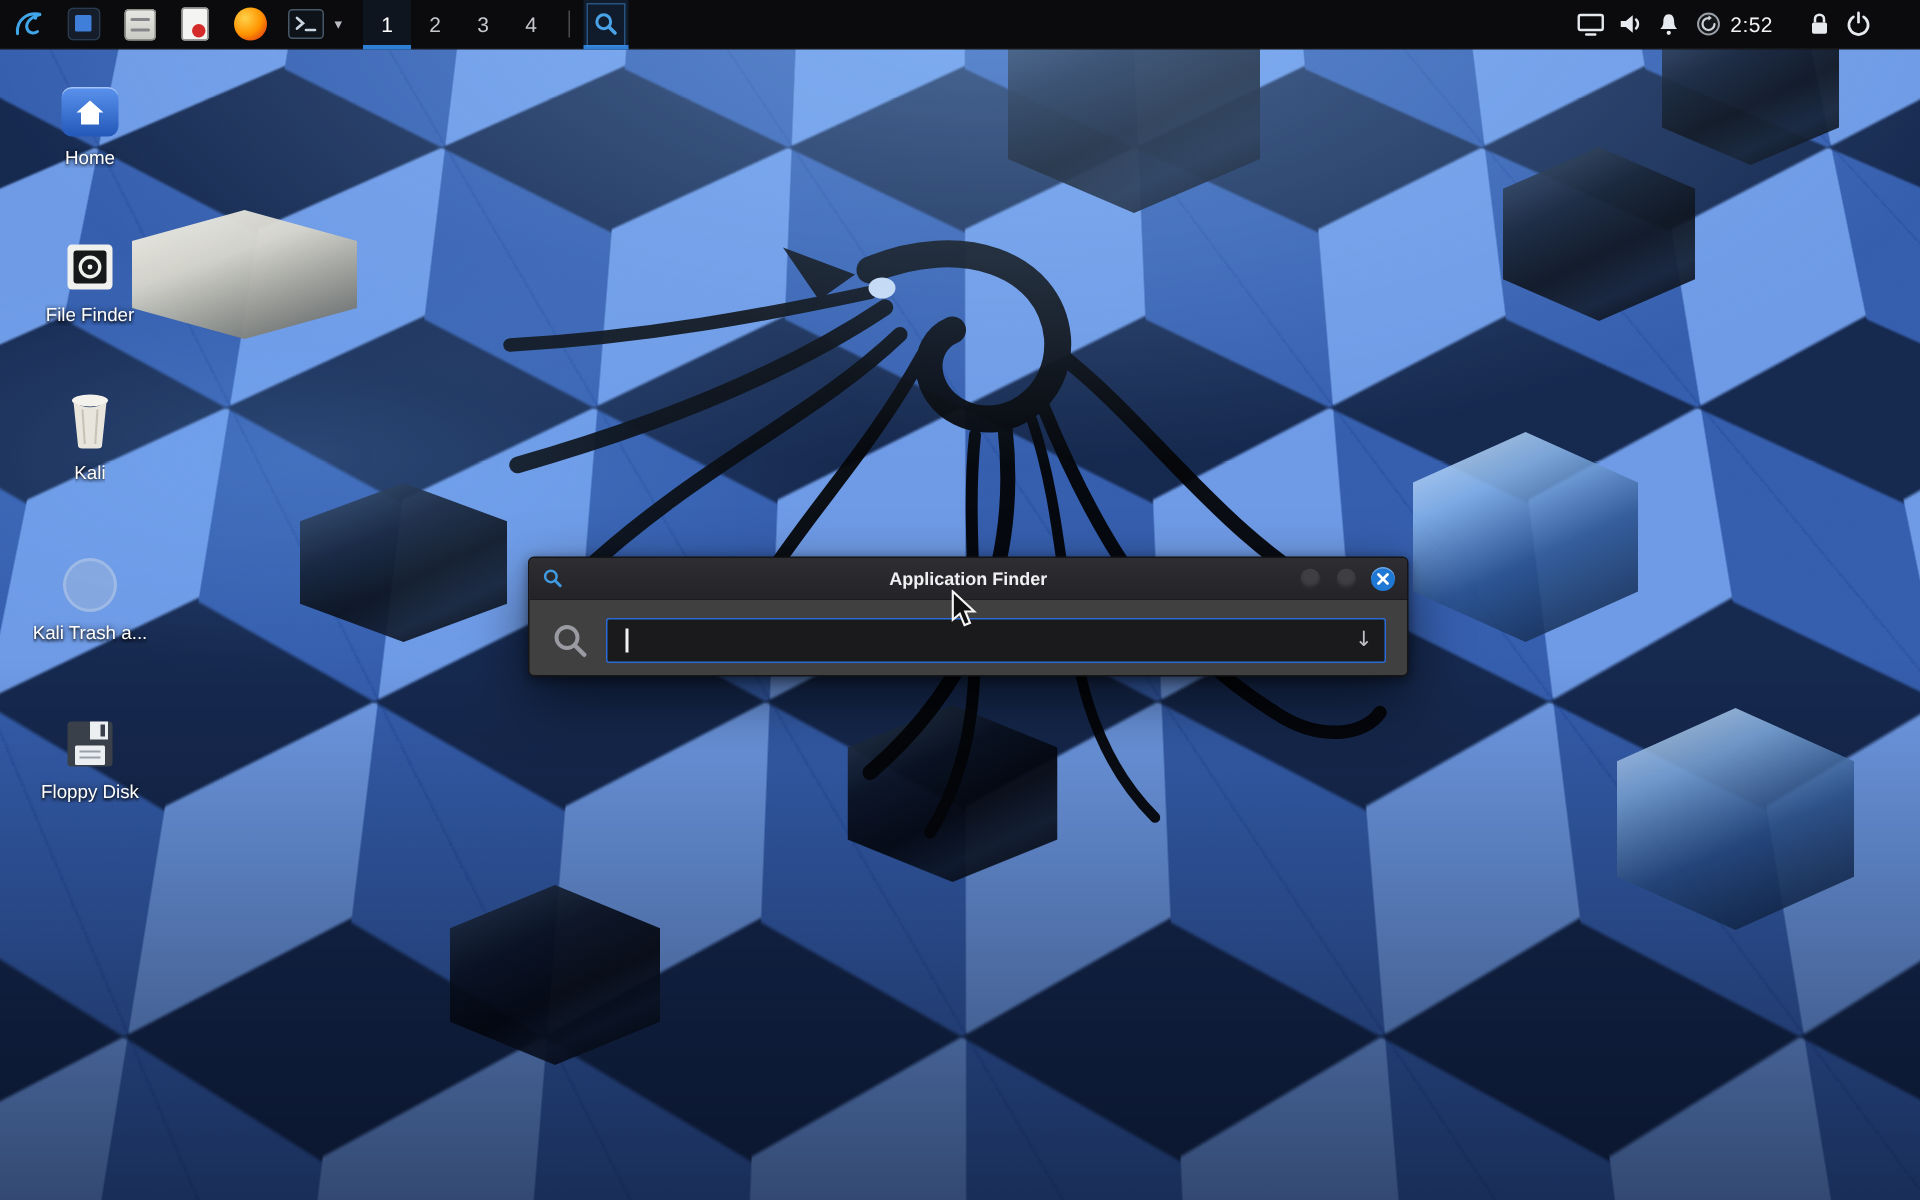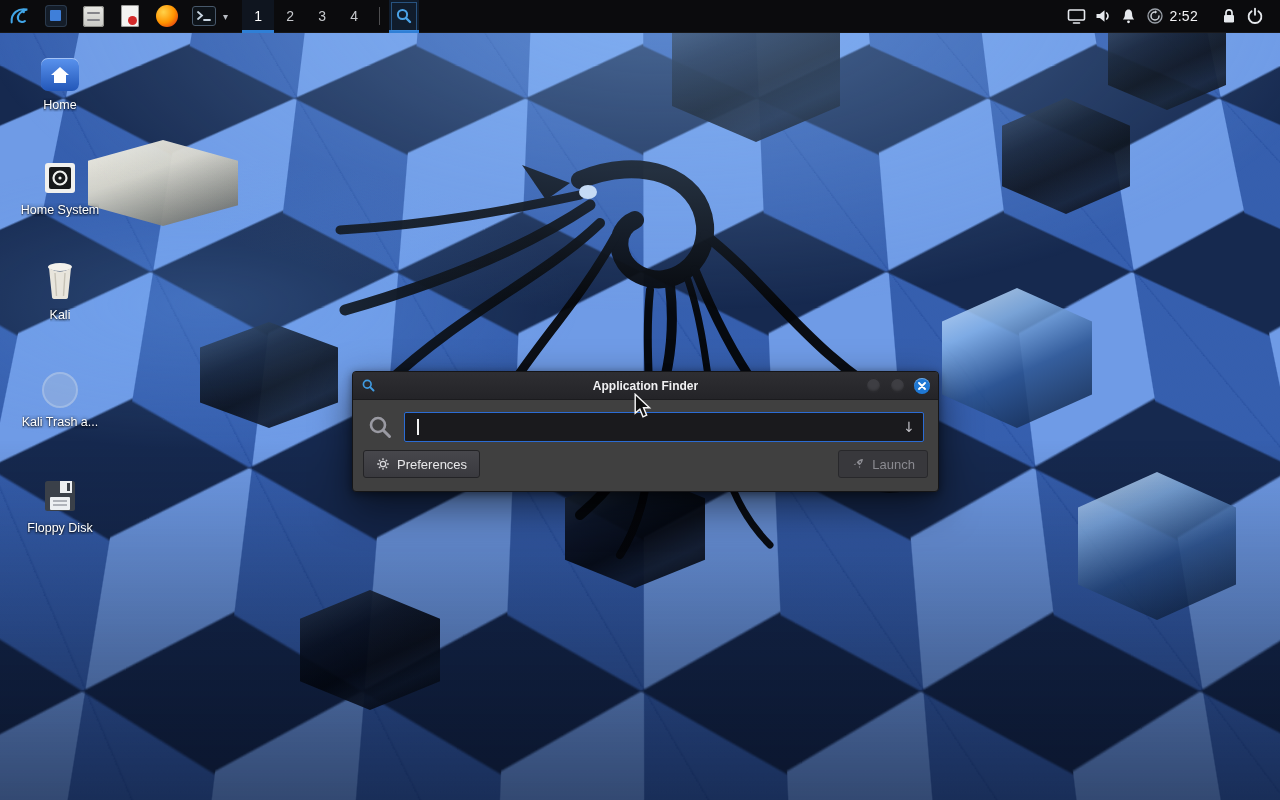--- a/index.html
+++ b/index.html
@@ -53,21 +53,21 @@
   .term-chevron { color:#b8bcc2; font-size:10px; margin-left:-5px; }
   .workspaces { display:flex; align-items:stretch; height:33px; margin-left:14px; }
   .ws { width:32px; display:flex; align-items:center; justify-content:center;
         font-size:14px; color:#c6c8cc; border-bottom:3px solid transparent; padding-top:3px; }
   .ws.active { color:#fff; border-bottom-color:#2f7fd6; background:rgba(60,120,200,.10); }
   .panel-sep { width:1px; height:18px; background:rgba(255,255,255,.28); margin:0 9px; }
   .task-btn { width:30px; height:33px; display:flex; align-items:center; justify-content:center;
         border-bottom:3px solid #2f7fd6; padding-top:3px;
         background:rgba(45,120,210,.16); outline:1px solid rgba(70,150,230,.45); outline-offset:-3px; }
   .panel-spacer { flex:1; }
-  .tray { display:flex; align-items:center; gap:0; padding-right:12px; }
+  .tray { display:flex; align-items:center; gap:0; padding-right:28px; }
   .tray .clock { font-size:14px; color:#f2f2f4; letter-spacing:.3px; margin:0 2px; }
   .tray .far { margin-left:16px; }
 
   
   .ico-doc { width:18px; height:22px; background:#f4f4f2; border-radius:2px; position:relative;
              box-shadow:0 0 0 1px #9a9a98 inset; }
   .ico-doc::after { content:""; position:absolute; right:2px; bottom:2px; width:9px; height:9px;
              border-radius:50%; background:#d42a2a; }
   .ico-firefox { width:22px; height:22px; border-radius:50%;
              background:radial-gradient(circle at 34% 32%, #ffd24a, #ff9400 52%, #e33b13 88%); }
@@ -259,21 +259,21 @@
   <div class="dicon-label">Home</div>
 </div>
 
 <div class="dicon" style="top:160px">
   <svg width="36" height="36" viewBox="0 0 36 36">
     <rect x="3" y="3" width="30" height="30" rx="3" fill="#f0f0ee"></rect>
     <rect x="7" y="7" width="22" height="22" rx="2" fill="#17181a"></rect>
     <circle cx="18" cy="18" r="6.5" fill="none" stroke="#f0f0ee" stroke-width="2.2"></circle>
     <circle cx="18" cy="18" r="1.6" fill="#f0f0ee"></circle>
   </svg>
-  <div class="dicon-label">Home System</div>
+  <div class="dicon-label">File Finder</div>
 </div>
 
 <div class="dicon" style="top:261px">
   <svg width="34" height="40" viewBox="0 0 34 40">
     <ellipse cx="17" cy="6" rx="12" ry="4" fill="#f4f2ec"></ellipse>
     <path d="M6 7 L9 36 Q9 38 12 38 H22 Q25 38 25 36 L28 7 Q22 10.5 17 10.5 Q12 10.5 6 7 Z" fill="#e8e5dc"></path>
     <path d="M12 12 L13.5 35 M22 12 L20.5 35" stroke="#c7c3b7" stroke-width="1.4"></path>
   </svg>
   <div class="dicon-label">Kali</div>
 </div>
@@ -317,35 +317,17 @@
       <circle cx="11" cy="11" r="7" fill="none" stroke="#9a9aa2" stroke-width="2.6"></circle>
       <path d="M16.5 16.5 l6 6" stroke="#9a9aa2" stroke-width="3" stroke-linecap="round"></path>
     </svg>
     <div class="input-wrap">
       <input class="search-input" type="text" value="" style="">
       <span class="caret"></span>
       <span class="drop-arrow">↓</span>
     </div>
   </div>
 
-  <div class="btn-row">
-    <button class="winbtn">
-      <svg width="14" height="14" viewBox="0 0 16 16">
-        <g stroke="#d6d6da" stroke-width="1.5" fill="none">
-          <circle cx="8" cy="8" r="3.1"></circle>
-          <path d="M8 1.4v2.1M8 12.5v2.1M1.4 8h2.1M12.5 8h2.1M3.3 3.3l1.5 1.5M11.2 11.2l1.5 1.5M12.7 3.3l-1.5 1.5M4.8 11.2l-1.5 1.5"></path>
-        </g>
-      </svg>
-      <span>Preferences</span>
-    </button>
-    <button class="winbtn disabled">
-      <svg width="14" height="14" viewBox="0 0 16 16">
-        <path d="M13.6 2.4c-3 .2-5.6 1.6-7.1 4L9.6 9.5c2.4-1.5 3.8-4.1 4-7.1zM5.7 7.3L2.9 8.5l2.1.7zM8.8 10.4l1.2 2.8.7-2.2z" fill="#8e8e94"></path>
-        <circle cx="10.4" cy="5.6" r="1" fill="#3a3a3f"></circle>
-      </svg>
-      <span>Launch</span>
-    </button>
-  </div>
 </div>
 
 <svg class="cursor" width="20" height="26" viewBox="0 0 14 20">
   <path d="M1 1 L1 15.5 L4.6 12.4 L7 18.3 L9.8 17.1 L7.4 11.3 L12 11.3 Z" fill="#111" stroke="#f5f5f5" stroke-width="1.1"></path>
 </svg>
 
 </body></html>

